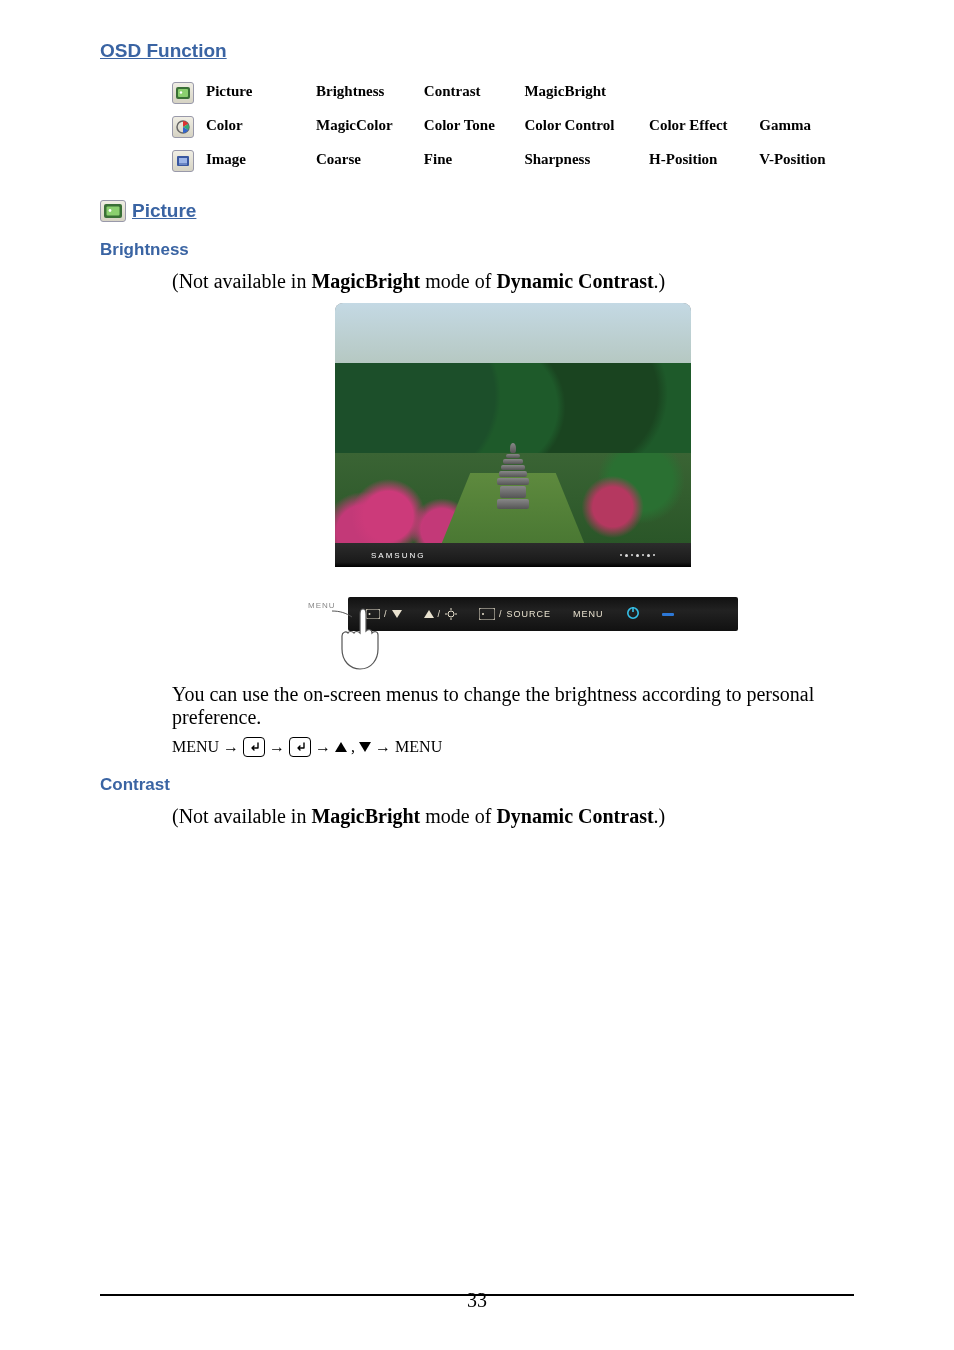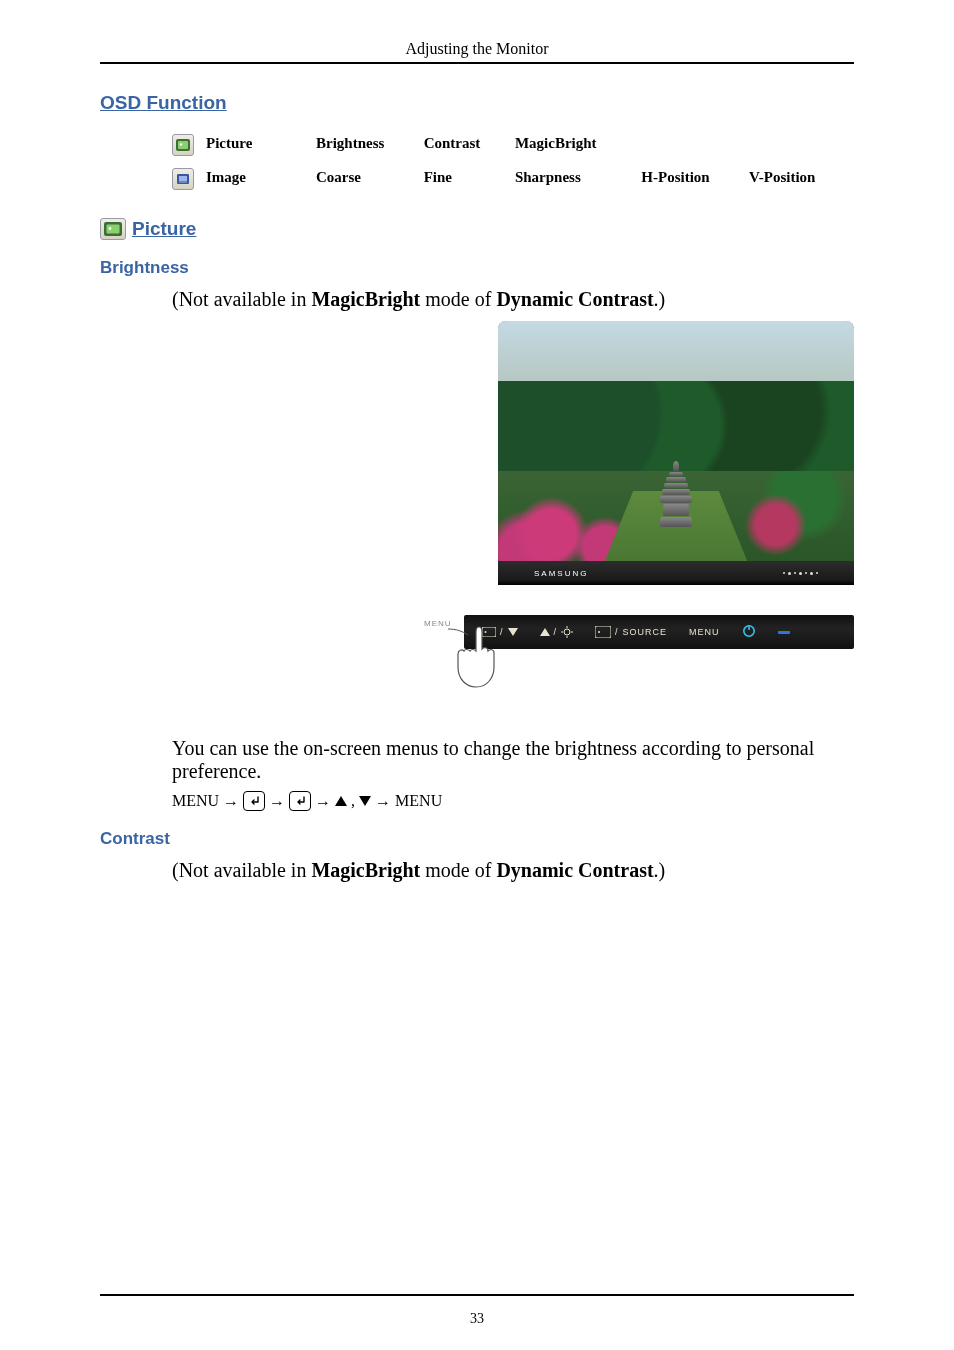--- a/index.html
+++ b/index.html
@@ -74,21 +74,21 @@
     justify-content: center;
     border: 1px solid #99a;
     border-radius: 3px;
     background: linear-gradient(#f0eee4,#d6d3c4);
     box-sizing: border-box;
   }
   .osd-icon svg {
     display: block;
   }
   .thumb-area {
-    text-align: right;
+    text-align: center;
     margin-top: 10px;
   }
   .garden-thumb {
     width: 356px;
     height: 264px;
     display: inline-block;
     position: relative;
     overflow: hidden;
     box-shadow: 0 0 0 1px #888 inset;
     border-radius: 8px 8px 0 0;
@@ -214,38 +214,37 @@
     gap: 4px;
   }
   .enter-key-box {
     display:inline-flex;align-items:center;justify-content:center;
     border:1px solid #000;border-radius:4px;
     width:20px;height:18px;font-size:12px;line-height:1;
   }
   .arrow { font-family: Arial, sans-serif; }
   .page-number {
     position: absolute;
-    bottom: 23px;
+    bottom: 38px;
     left: 0; right: 0;
     text-align: center;
-    font-size: 14px;
+    font-size: 20px;
   }
   .page-footer-line {
     position: absolute;
     bottom: 54px;
     left: 100px;
     right: 100px;
     border-top: 2px solid #000;
   }
 </style>
 </head>
 <body>
 
 <div class="page">
-  <div class="header-title">Adjusting the Monitor</div>
 
   <div class="h1">OSD Function</div>
 
   <div class="content-indent">
     <table class="osd-table">
 
       <tbody>
           <tr>
         <td class="iconcell">
           <span class="osd-icon">
@@ -257,20 +256,38 @@
           </span>
         </td>
         <td class="labelcell">Picture</td>
         <td>Brightness</td>
         <td>Contrast</td>
         <td>MagicBright</td>
         <td></td>
         <td></td>
       </tr>
 
+      <tr>
+        <td class="iconcell">
+          <span class="osd-icon">
+            <svg width="14" height="14" viewBox="0 0 14 14">
+              <circle cx="7" cy="7" r="6" fill="none" stroke="#666" stroke-width="1.5"></circle>
+              <path d="M7 7 L7 1 A6 6 0 0 1 12.2 4 Z" fill="#d33"></path>
+              <path d="M7 7 L12.2 4 A6 6 0 0 1 12.2 10 Z" fill="#3a7"></path>
+              <path d="M7 7 L12.2 10 A6 6 0 0 1 7 13 Z" fill="#36c"></path>
+            </svg>
+          </span>
+        </td>
+        <td class="labelcell">Color</td>
+        <td>MagicColor</td>
+        <td>Color Tone</td>
+        <td>Color Control</td>
+        <td>Color Effect</td>
+        <td>Gamma</td>
+      </tr>
 
       <tr>
         <td class="iconcell">
           <span class="osd-icon">
             <svg width="14" height="12" viewBox="0 0 14 12">
               <rect x="1" y="1" width="12" height="10" rx="1" fill="#3957a0"></rect>
               <rect x="3" y="3" width="8" height="5" fill="#9db5e8"></rect>
               <rect x="3" y="8.5" width="8" height="1" fill="#9db5e8"></rect>
             </svg>
           </span>
@@ -384,21 +401,21 @@
         </div>
         <div class="hand">
           <svg viewBox="0 0 60 64" width="60" height="64">
             <path d="M35 2 C33 2 32 4 32 7 L32 26 C30 24 27 24 26 26 C24 24 21 24 20 26 C18 24 14 25 14 29 L14 42 C14 54 22 62 32 62 C44 62 50 52 50 42 L50 28 C50 24 46 24 44 26 C44 22 40 22 38 24 L38 7 C38 4 37 2 35 2 Z" fill="#fff" stroke="#555" stroke-width="1.2"></path>
             <path d="M4 4 C 12 4 18 6 24 10" fill="none" stroke="#555" stroke-width="1"></path>
           </svg>
         </div>
       </div>
     </div>
 
-    <p class="body-text" style="margin-top:44px;">You can use the on-screen menus to change the brightness according to personal preference.</p>
+    <p class="body-text" style="margin-top:8px;">You can use the on-screen menus to change the brightness according to personal preference.</p>
 
     <div class="menu-path">
       <span>MENU</span>
       <span class="arrow">→</span>
       <span class="enter-key-box">
         <svg width="14" height="12" viewBox="0 0 14 12">
             <path d="M11 2 L11 7 L5 7 M5 7 L7 5 M5 7 L7 9" fill="none" stroke="#000" stroke-width="1.4" stroke-linecap="round" stroke-linejoin="round"></path>
           </svg>
       </span>
       <span class="arrow">→</span>

